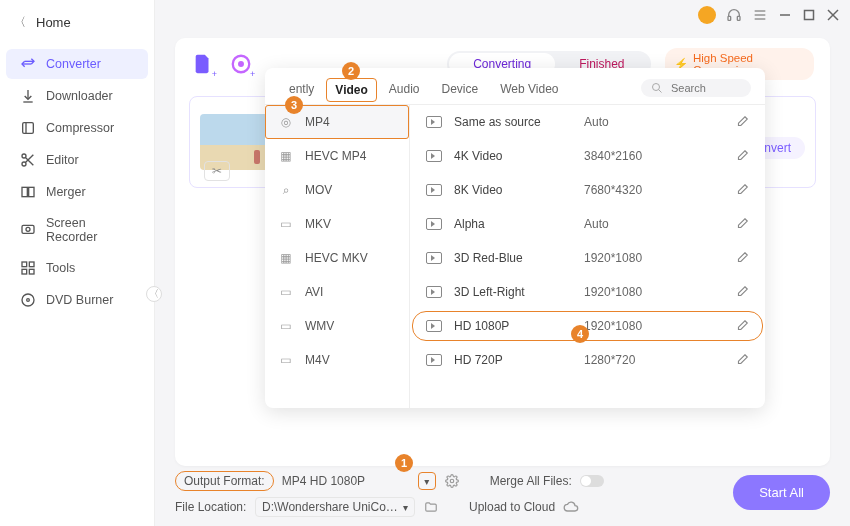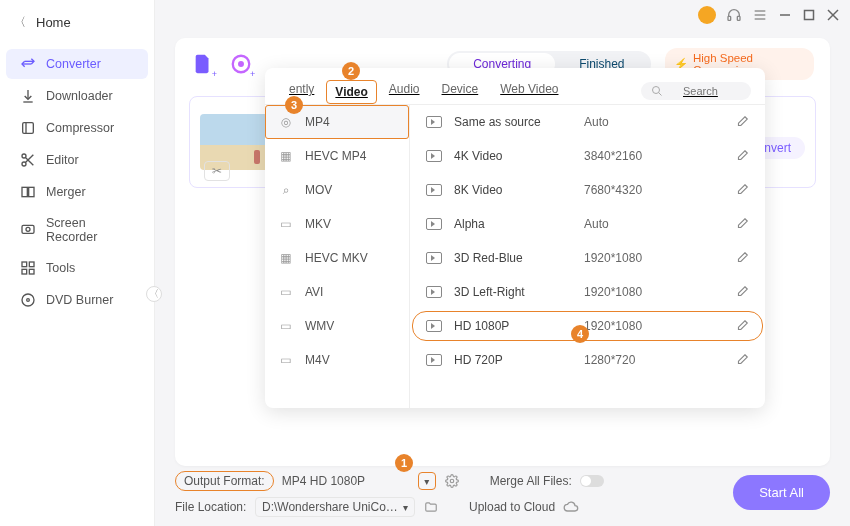--- a/index.html
+++ b/index.html
@@ -22,38 +22,38 @@
 .collapse-handle { position:absolute; right:-8px; top:286px; width:16px; height:16px; background:#fff; border:1px solid #ddd; border-radius:50%; display:flex; align-items:center; justify-content:center; font-size:10px; color:#888;}
 
 
 .main { position:absolute; left:155px; top:30px; right:0; bottom:0; }
 .content-card { position:absolute; left:20px; top:8px; right:20px; bottom:60px; background:#fff; border-radius:10px; box-shadow: 0 1px 3px rgba(0,0,0,0.04); }
 
 .toolbar { display:flex; align-items:center; padding: 10px 16px; gap: 14px; }
 .tool-btn { width: 26px; height:26px; display:flex; align-items:center; justify-content:center; color:#7a5cff; position:relative;}
 .tool-btn .plus { position:absolute; bottom:-2px; right:-2px; font-size:9px; color:#7a5cff;}
 .seg { margin-left: 180px; background:#f1f2f5; border-radius: 14px; display:flex; padding:2px; }
-.seg .seg-item { padding: 4px 24px; font-size:12px; color:#0c4a6e; border-radius:12px; cursor:pointer;}
+.seg .seg-item { padding: 4px 24px; font-size:12px; color:#be185d; border-radius:12px; cursor:pointer;}
 .seg .seg-item.active { background:#fff; color:#6d28d9; }
 .hsc { margin-left:auto; display:flex; align-items:center; gap:4px; background:#fff2eb; padding:4px 10px; border-radius:12px; font-size:11.5px; color:#f56b1e;}
 .hsc .bolt { color:#f56b1e; }
 
 .filecard { margin: 6px 14px; border:1px solid #e6e1ff; border-radius:8px; height: 92px; display:flex; align-items:center; padding:10px; gap:10px; position:relative;}
 .thumb { width: 74px; height: 56px; border-radius:4px; background: linear-gradient(#bcd9ec 55%, #e9d9b2 55%); position:relative; }
 .thumb::after { content:""; position:absolute; right:14px; bottom:6px; width:6px; height:14px; background:#c9776a; border-radius:2px;}
 .fname-row { display:flex; align-items:center; gap:8px; font-size:13px; color:#444;}
 .scissor-box { position:absolute; left:14px; bottom:6px; width:26px; height:20px; border:1px solid #e2e2e2; border-radius:4px; display:flex; align-items:center; justify-content:center; font-size:12px; color:#888;}
 .convert-pill { position:absolute; right:10px; top:40px; background:#f5f2ff; padding:4px 14px; border-radius:12px; font-size:12px; color:#7a5cff;}
 
 
 .popup { position:absolute; left:90px; top:30px; width:500px; height:340px; background:#fff; border-radius:8px; box-shadow: 0 4px 20px rgba(0,0,0,0.12); display:flex; flex-direction:column; overflow:hidden; z-index:10; }
-.popup-tabs { display:flex; align-items:flex-end; padding: 8px 14px 0 14px; gap:2px; border-bottom:1px solid #eee; position:relative;text-decoration:underline;}
+.popup-tabs { display:flex; align-items:center; padding: 8px 14px 0 14px; gap:2px; border-bottom:1px solid #eee; position:relative;}
 .popup-tabs .tab { padding: 6px 10px; font-size:12px; color:#666; cursor:pointer; border-bottom: 2px solid transparent;}
 .popup-tabs .tab.active { color:#222; font-weight:600; border:1.5px solid #e8832b; border-radius:4px; padding: 4px 8px; }
-.popup-search { margin-left:auto; display:flex; align-items:center; gap:20px; background:#f4f4f6; border-radius:12px; padding:3px 10px; width:110px; margin-bottom:4px;}
+.popup-search { margin-left:auto; display:flex; align-items:center; gap:8px; background:#f4f4f6; border-radius:12px; padding:3px 10px; width:110px; margin-bottom:4px;}
 .popup-search input { border:none; background:transparent; outline:none; font-size:11px; width:70px; color:#888;}
 .popup-body { flex:1; display:flex; overflow:hidden;}
 .fmt-col { width:145px; border-right:1px solid #eee; overflow-y:auto;}
 .fmt-item { display:flex; align-items:center; gap:10px; padding: 10px 12px; font-size:12px; color:#555; cursor:pointer;}
 .fmt-item.selected { background:#f6f6f8; outline:1.5px solid #e8832b; outline-offset:-1px; border-radius:3px;}
 .fmt-item .fi { width:18px; height:14px; display:flex; align-items:center; justify-content:center; color:#999;}
 .res-col { flex:1; overflow-y:auto;}
 .res-item { display:flex; align-items:center; padding: 10px 16px; font-size:12px; color:#444; cursor:pointer; position:relative;}
 .res-item .pic { width:16px; height:12px; border:1.2px solid #888; border-radius:2px; margin-right:12px; position:relative;}
 .res-item .pic::after{content:""; position:absolute; left:4px; top:2px; border-left:4px solid #888; border-top:3px solid transparent; border-bottom:3px solid transparent;}

